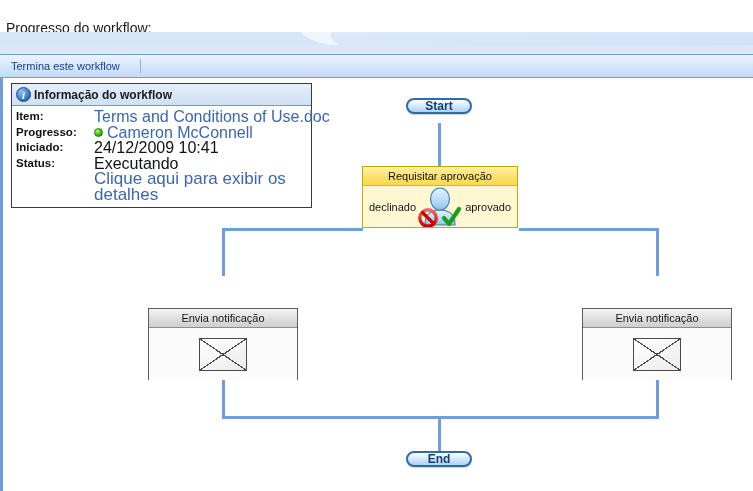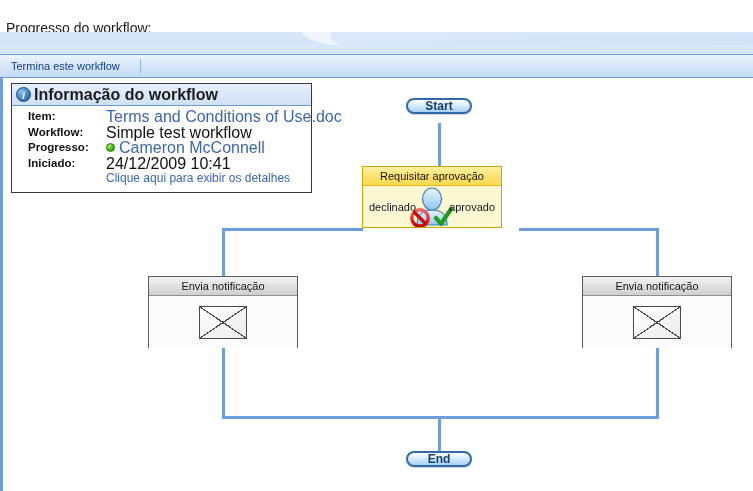--- a/index.html
+++ b/index.html
@@ -122,43 +122,43 @@
     width: 15px; height: 15px; border-radius: 50%;
     background: radial-gradient(circle at 35% 30%, #8fc4f0 0%, #2f6fb5 70%, #17518f 100%);
     border: 1px solid #14518f;
     color: #ffffff;
     font-size: 11px; font-weight: bold; font-style: italic;
     display: flex; align-items: center; justify-content: center;
     font-family: "Liberation Serif", serif;
     flex: 0 0 auto;
   }
   .info-title {
-    font-size: 16px; font-weight: bold; color: #1c1c1c;
+    font-size: 12px; font-weight: bold; color: #1c1c1c;
     margin-left: 3px; white-space: nowrap;
   }
-  .info-body { padding: 3px 4px 5px 4px; margin-left: 12px; }
+  .info-body { padding: 3px 4px 5px 4px; }
   .info-row { display: flex; line-height: 15.5px; }
   .info-label {
     width: 78px; flex: 0 0 78px;
     font-size: 11.5px; font-weight: bold; color: #111111;
     white-space: nowrap;
   }
   .info-value {
     font-size: 16px; color: #111111;
     white-space: nowrap; display: flex; align-items: center;
   }
   .info-value.link { color: #3b66b0; cursor: pointer; }
   .presence-dot {
     width: 9px; height: 9px; border-radius: 50%;
     background: radial-gradient(circle at 32% 28%, #b7f36a 0%, #49c217 50%, #1f8a00 100%);
     border: 1px solid #1c7a04;
     margin-right: 4px; flex: 0 0 auto;
   }
   .info-link-block {
-    font-size: 12px; color: #3b66b0;
+    font-size: 17px; color: #3b66b0;
     line-height: 15.5px; cursor: pointer;
     padding-left: 78px;
     width: 100%;
   }
 
   
   .diagram {
     position: absolute;
     left: 0; top: 0; width: 750px; height: 413px;
     z-index: 5;
@@ -172,21 +172,21 @@
     border-radius: 13px;
     border: 2px solid #2e6aa8;
     background: linear-gradient(180deg,#ffffff 0%, #ddeeff 38%, #a9d2f4 100%);
     font-size: 12px; font-weight: bold; color: #14406f;
     box-shadow: 0 1px 1px rgba(0,0,0,.18);
     z-index: 20;
   }
 
   .task-node {
     position: absolute;
-    width: 140px; height: 62px;
+    width: 156px; height: 62px;
     border: 1px solid #c8a60a;
     background: #fdf8d2;
     z-index: 20;
   }
   .task-head {
     height: 19px;
     background: linear-gradient(180deg,#fdf0a0 0%, #fbe272 50%, #f8d94e 100%);
     border-bottom: 1px solid #ddb913;
     display: flex; align-items: center; justify-content: center;
     font-size: 11px; color: #15151a;
@@ -205,20 +205,21 @@
     width: 54px; height: 40px;
     z-index: 2;
   }
 
   .act-node {
     position: absolute;
     width: 150px; height: 72px;
     border: 1px solid #5d5d5d;
     background: #fafafa;
     z-index: 20;
+    margin-top: 32px;
   }
   .act-head {
     height: 19px;
     background: linear-gradient(180deg,#f4f4f4 0%, #e0e0e0 50%, #cfcfcf 100%);
     border-bottom: 1px solid #8e8e8e;
     display: flex; align-items: center; justify-content: center;
     font-size: 11px; color: #15151a;
   }
   .act-body {
     height: 52px;
@@ -349,38 +350,38 @@
         <span class="info-icon">i</span>
         <span class="info-title">Informação do workflow</span>
       </div>
       <div class="info-body">
 
         <div class="info-row">
           <span class="info-label">Item:</span>
           <span class="info-value link">Terms and Conditions of Use.doc</span>
         </div>
 
-        <div class="info-row">
-          <span class="info-label">Workflow:</span>
-          <span class="info-value">Simple test workflow</span>
-        </div>
 
         <div class="info-row">
           <span class="info-label">Progresso:</span>
           <span class="info-value link">
             <span class="presence-dot"></span>
             <span>Cameron McConnell</span>
           </span>
         </div>
 
         <div class="info-row">
           <span class="info-label">Iniciado:</span>
           <span class="info-value">24/12/2009 10:41</span>
         </div>
 
+        <div class="info-row">
+          <span class="info-label">Status:</span>
+          <span class="info-value">Executando</span>
+        </div>
 
         <div class="info-row">
           <span class="info-link-block">Clique aqui para exibir os detalhes</span>
         </div>
 
       </div>
     </div>
 
   </div>
 </div>

